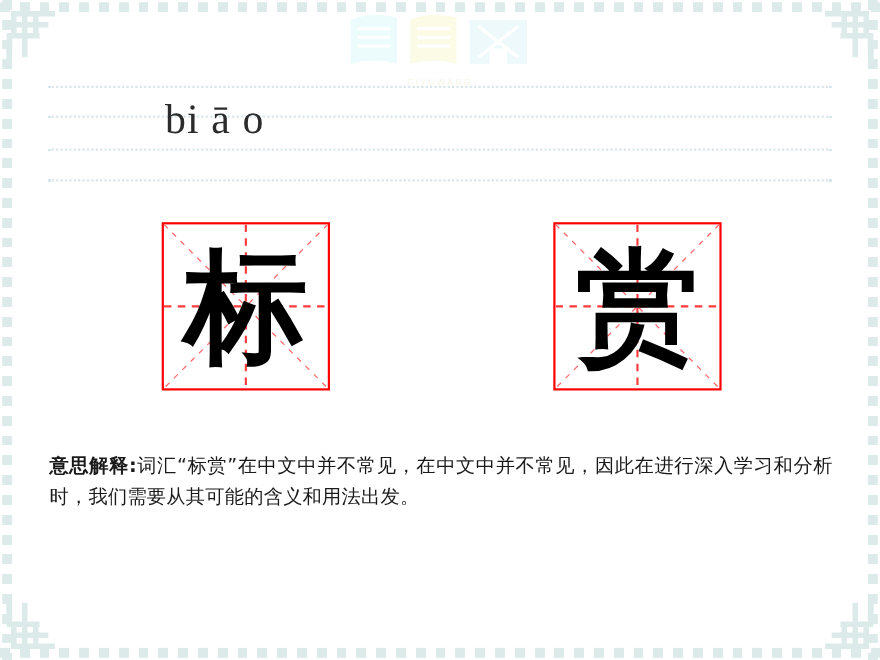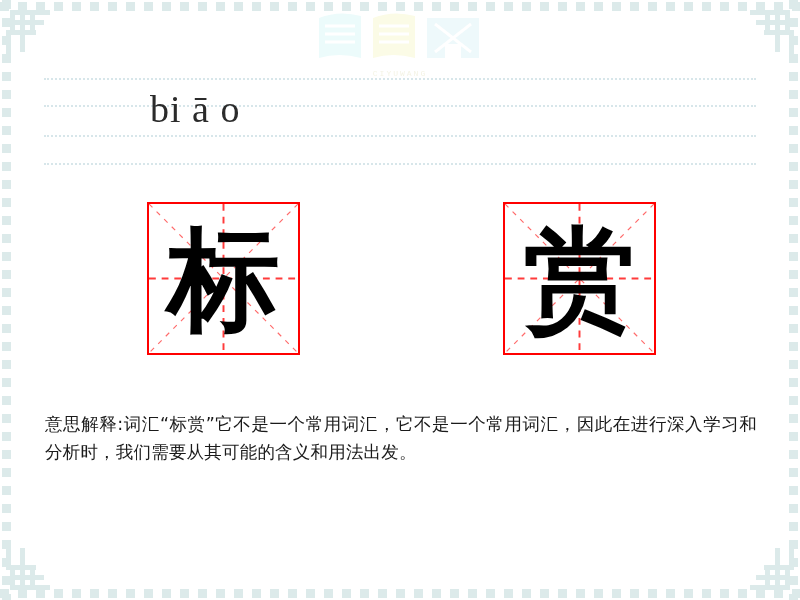--- a/index.html
+++ b/index.html
@@ -70,21 +70,21 @@
     transform: translateX(-50%);
     width: 170px;
     height: 66px;
     text-align: center;
     pointer-events: none;
   }
   #watermark .wm-text {
     font-size: 8px;
     letter-spacing: 2px;
     color: #f4f3e4;
-    font-family: Liberation Mono, monospace;
+    font-family: Liberation Sans, sans-serif;
     margin-top: 1px;
   }
 
   
   #pinyin-block {
     position: absolute;
     top: 78px;
     left: 44px;
     width: 712px;
     height: 90px;
@@ -158,21 +158,21 @@
     left: 45px;
     width: 712px;
     font-family: "DejaVu Sans", sans-serif;
     font-size: 17.5px;
     line-height: 28px;
     color: #1a1a1a;
     text-align: justify;
     letter-spacing: 0.2px;
   }
   #explanation .exp-label {
-    font-weight: 400;
+    font-weight: 700;
   }
 </style>
 </head>
 <body>
 
 <div id="page">
 
   <div class="frame-edge frame-top"></div>
   <div class="frame-edge frame-bottom"></div>
   <div class="frame-edge frame-left"></div>
@@ -279,15 +279,15 @@
   <div class="char-cell char-cell-2">
     <svg class="grid-svg" viewBox="0 0 153 153" preserveAspectRatio="none" aria-hidden="true">
       <line x1="76.5" y1="0" x2="76.5" y2="153" stroke="#ff3b3b" stroke-width="2" stroke-dasharray="7,6"></line>
       <line x1="0" y1="76.5" x2="153" y2="76.5" stroke="#ff3b3b" stroke-width="2" stroke-dasharray="7,6"></line>
       <line x1="0" y1="0" x2="153" y2="153" stroke="#ff6b6b" stroke-width="1.2" stroke-dasharray="5,6"></line>
       <line x1="153" y1="0" x2="0" y2="153" stroke="#ff6b6b" stroke-width="1.2" stroke-dasharray="5,6"></line>
     </svg>
     <div class="char-glyph">赏</div>
   </div>
 
-  <div id="explanation"><span class="exp-label">意思解释:</span><span class="exp-body">词汇“标赏”它不是一个常用词汇，它不是一个常用词汇，因此在进行深入学习和分析时，我们需要从其可能的含义和用法出发。</span></div>
+  <div id="explanation"><span class="exp-label">意思解释:</span><span class="exp-body">词汇“标赏”在中文中并不常见，在中文中并不常见，因此在进行深入学习和分析时，我们需要从其可能的含义和用法出发。</span></div>
 
 </div>
 
 </body></html>

